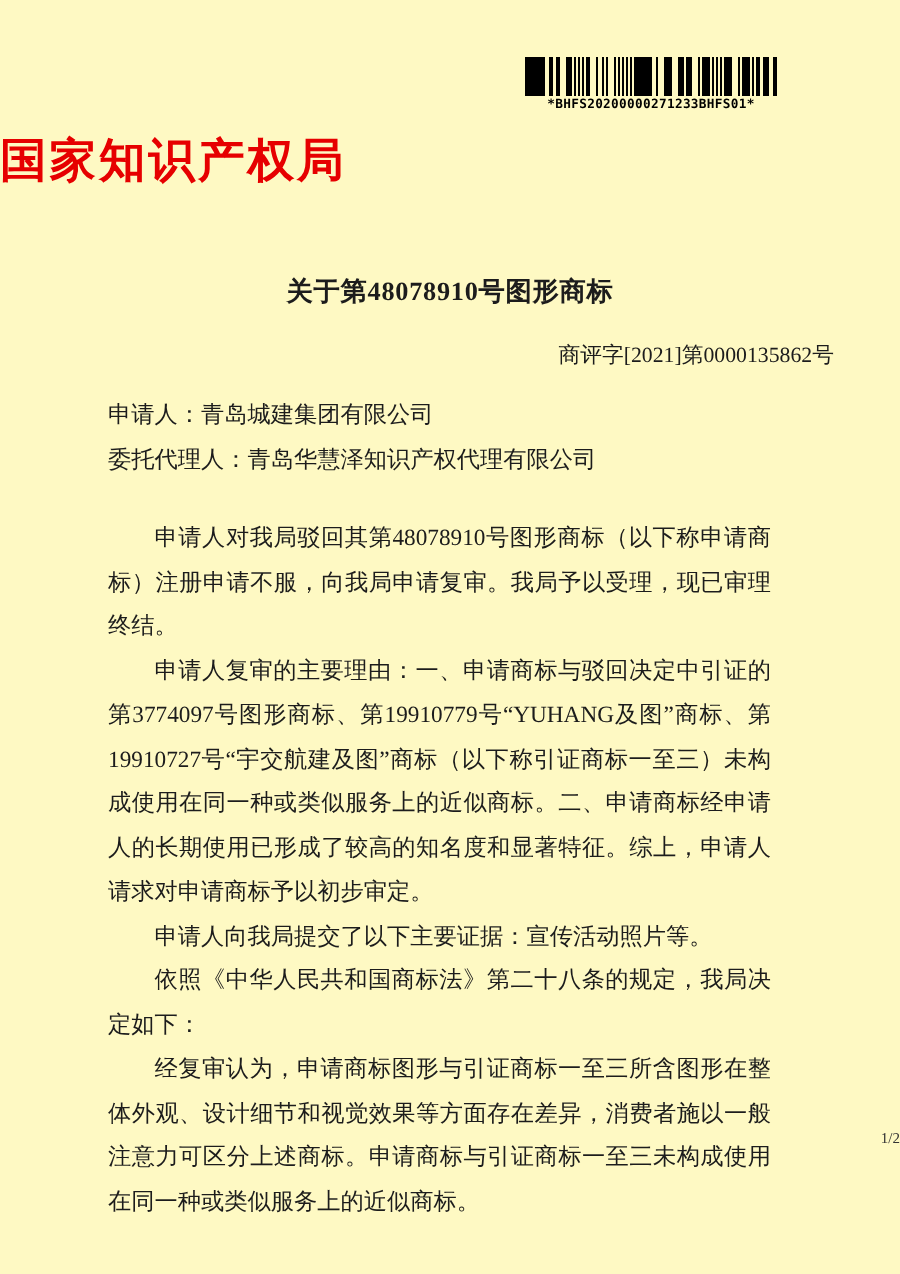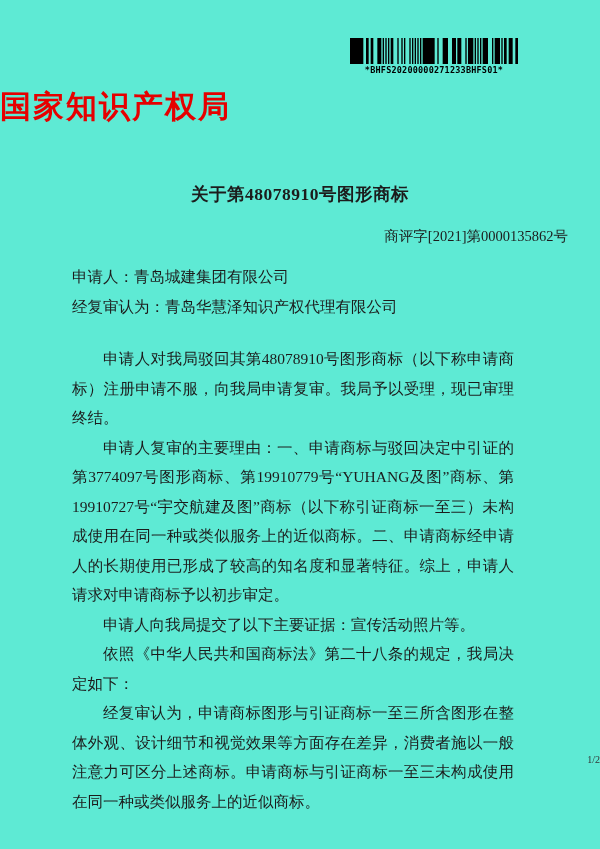--- a/index.html
+++ b/index.html
@@ -1,20 +1,20 @@
 <!DOCTYPE html>
 <html><head>
 <meta charset="utf-8">
 <style>
   html,body { margin:0; padding:0; background:#888; }
   .page {
     position:relative;
     width:600px; height:849px;
     margin:0 auto;
-    background:#5eead4;
+    background:#fef9c3;
     font-family:"Liberation Serif","DejaVu Serif",serif;
     color:#1c1c1c;
     overflow:hidden;
     text-decoration:underline;
   }
   .barcode {
     position:absolute; top:38px; right:82px;
     width:168px; text-align:center;
   }
   .barcode svg { display:block; width:168px; height:26px; fill:#000; }
@@ -30,21 +30,21 @@
     font-family:"Liberation Sans","DejaVu Sans",sans-serif;
     font-size:31px; font-weight:bold; letter-spacing:2px;
     color:#e60000;
   }
   .doc-title {
     position:absolute; top:179px; left:0; width:100%;
     text-align:center; font-weight:bold;
     font-size:17.5px; line-height:31px; letter-spacing:0.5px;
   }
   .doc-number {
-    position:absolute; top:227px; right:32px;
+    position:absolute; top:227px; right:44px;
     font-size:14.5px;
   }
   .content {
     position:absolute; top:262px; left:72px; width:442px;
     font-size:15.5px; line-height:29.5px;
   }
   .party-line { margin:0; }
   .doc-body { margin-top:23px; }
   .doc-body p {
     margin:0;
@@ -103,21 +103,21 @@
   <h1 class="office-title">国家知识产权局</h1>
 
   <div class="doc-title">
     <div>关于第48078910号图形商标</div>
   </div>
 
   <div class="doc-number">商评字[2021]第0000135862号</div>
 
   <div class="content">
     <p class="party-line"><span>申请人：</span><span>青岛城建集团有限公司</span></p>
-    <p class="party-line"><span>经复审认为：</span><span>青岛华慧泽知识产权代理有限公司</span></p>
+    <p class="party-line"><span>委托代理人：</span><span>青岛华慧泽知识产权代理有限公司</span></p>
 
     <div class="doc-body">
         <p>申请人对我局驳回其第48078910号图形商标（以下称申请商标）注册申请不服，向我局申请复审。我局予以受理，现已审理终结。</p>
         <p>申请人复审的主要理由：一、申请商标与驳回决定中引证的第3774097号图形商标、第19910779号“YUHANG及图”商标、第19910727号“宇交航建及图”商标（以下称引证商标一至三）未构成使用在同一种或类似服务上的近似商标。二、申请商标经申请人的长期使用已形成了较高的知名度和显著特征。综上，申请人请求对申请商标予以初步审定。</p>
         <p>申请人向我局提交了以下主要证据：宣传活动照片等。</p>
         <p>依照《中华人民共和国商标法》第二十八条的规定，我局决定如下：</p>
         <p>经复审认为，申请商标图形与引证商标一至三所含图形在整体外观、设计细节和视觉效果等方面存在差异，消费者施以一般注意力可区分上述商标。申请商标与引证商标一至三未构成使用在同一种或类似服务上的近似商标。</p>
       </div>
   </div>
 

